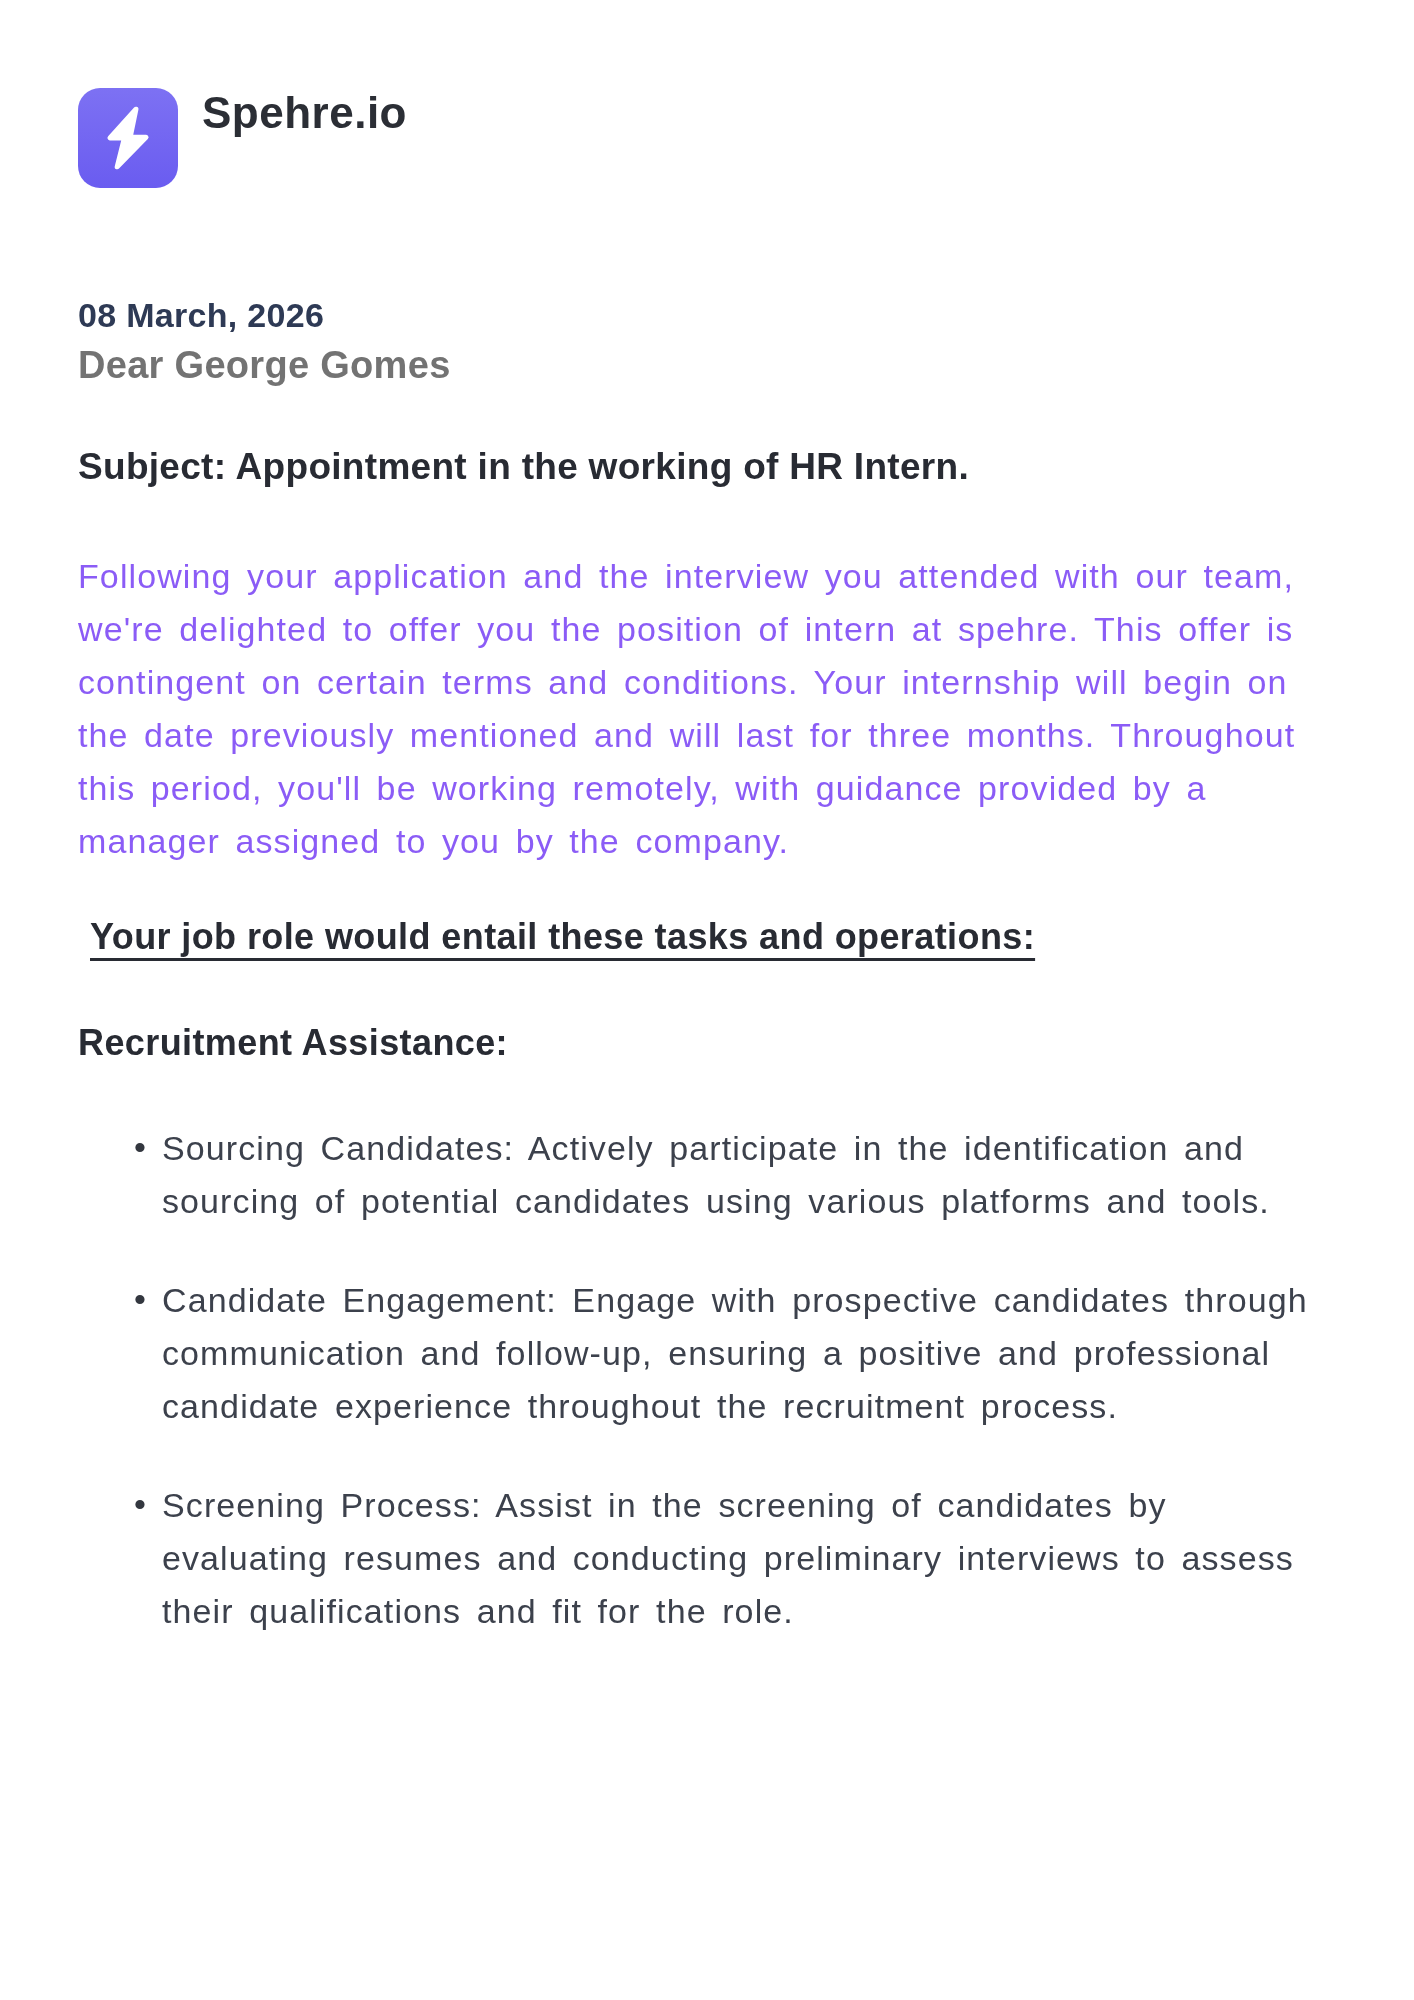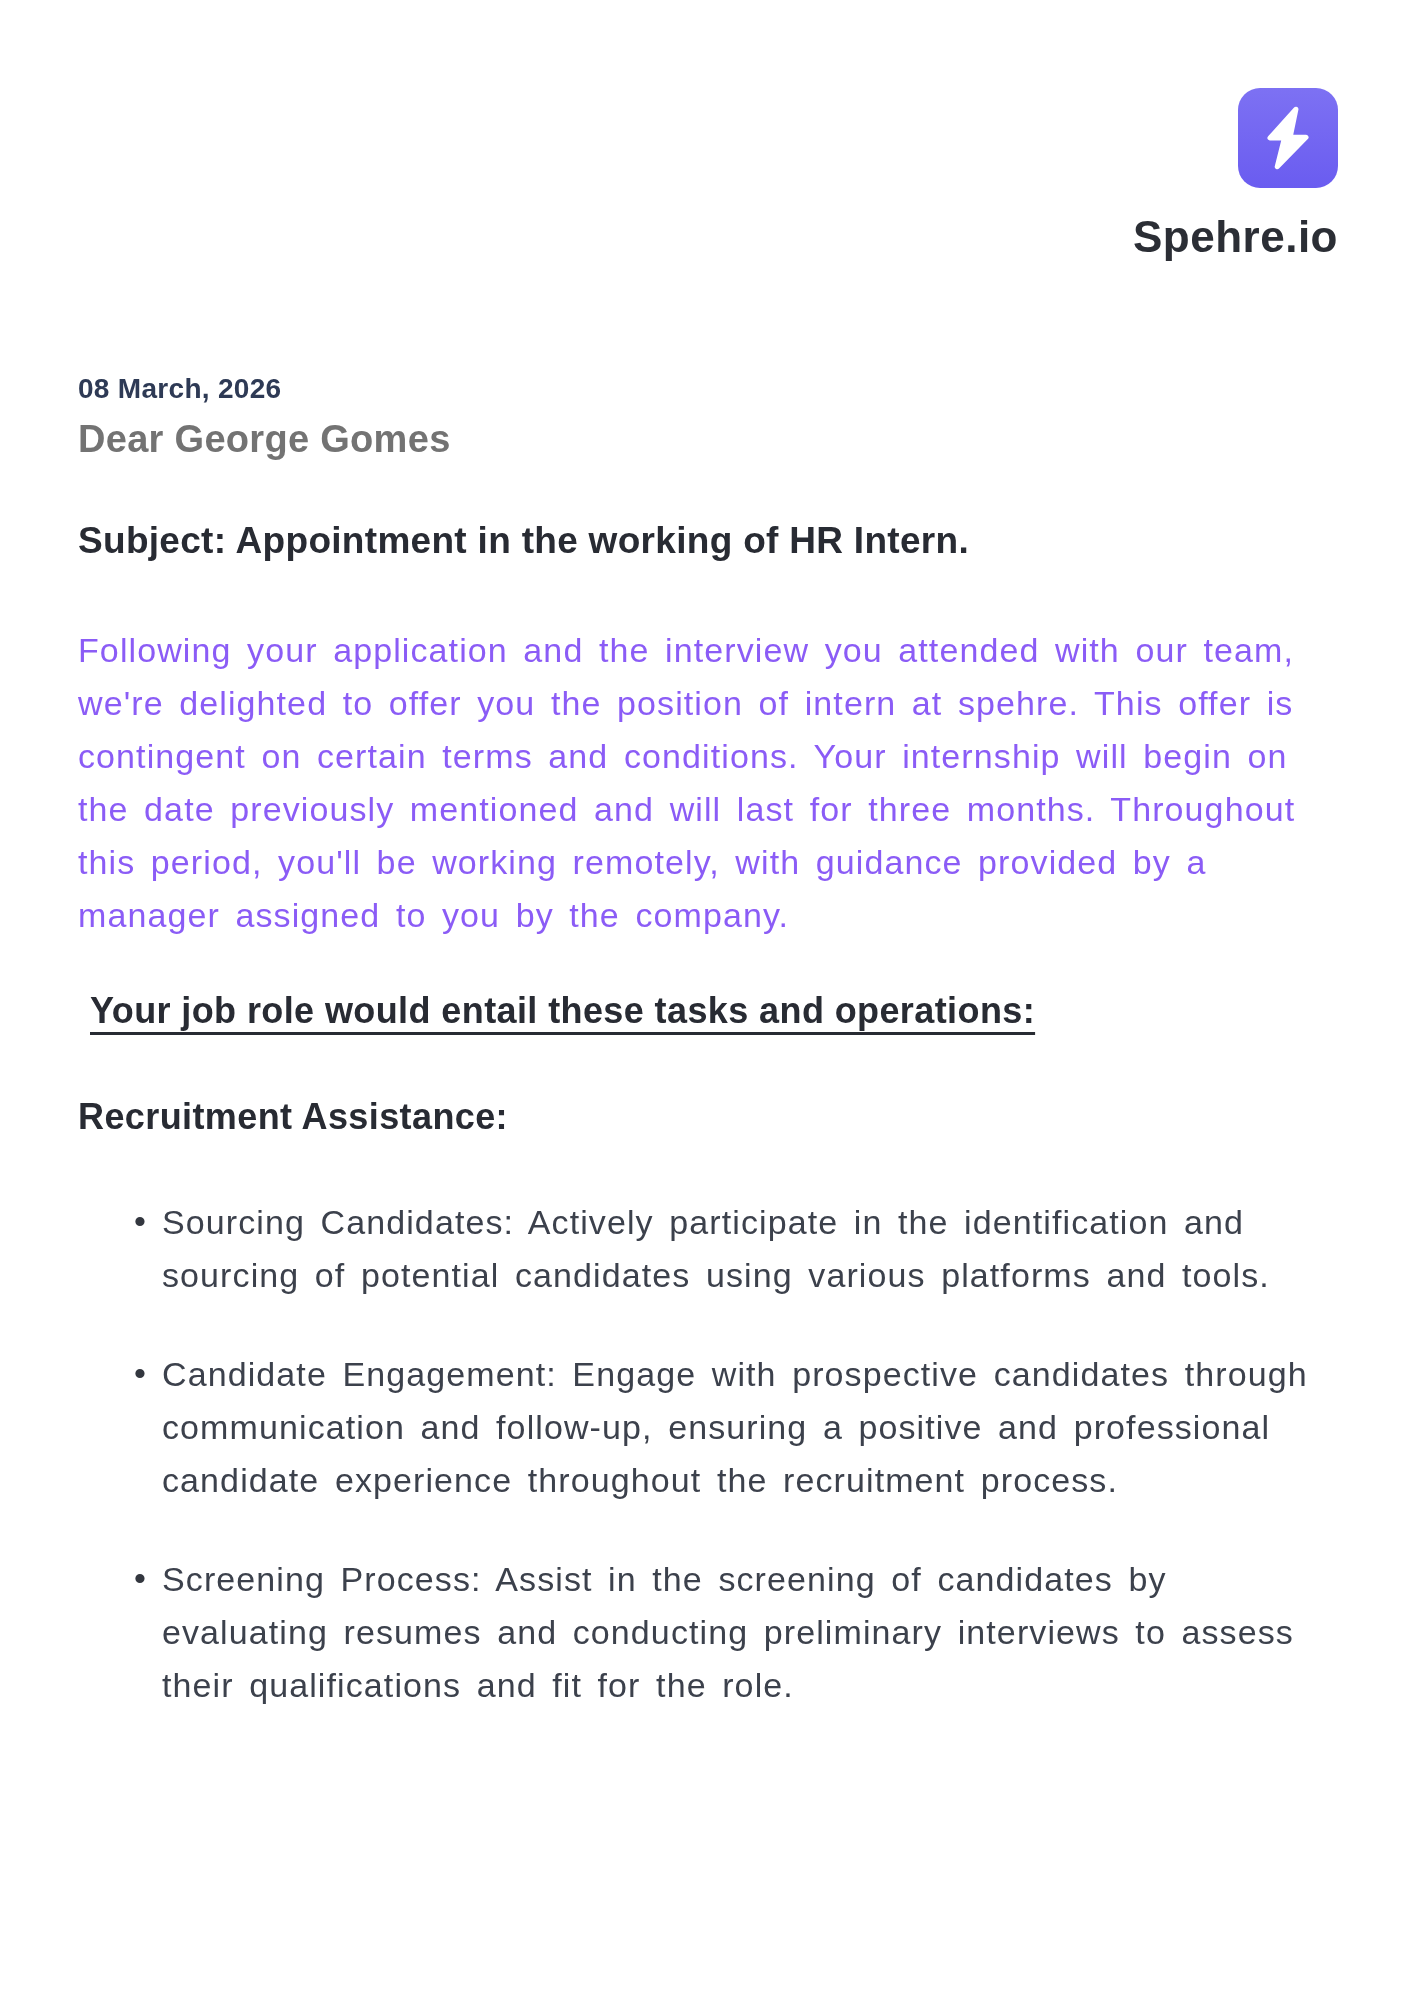--- a/index.html
+++ b/index.html
@@ -17,23 +17,22 @@
   }
   .page {
     box-sizing: border-box;
     width: 1414px;
     height: 2000px;
     padding: 88px 76px 0 78px;
     background: #ffffff;
   }
   .logo-row {
     display: flex;
-    align-items: flex-end;
+    align-items: flex-start;
     gap: 24px;
-    flex-direction: column;
   }
   .logo-mark {
     width: 100px;
     height: 100px;
     border-radius: 22px;
     background: linear-gradient(180deg, #7d71f3 0%, #6a5cf0 100%);
     display: flex;
     align-items: center;
     justify-content: center;
     flex: 0 0 auto;
@@ -43,21 +42,21 @@
     height: 72px;
   }
   .brand-name {
     font-size: 44px;
     font-weight: 700;
     color: #2b2e35;
     letter-spacing: 0.5px;
   }
   .date-block {
     margin-top: 102px;
-    font-size: 28px;
+    font-size: 34px;
     font-weight: 700;
     color: #2e3a55;
     line-height: 50px;
     letter-spacing: 0.3px;
   }
   .greeting {
     font-size: 38px;
     font-weight: 700;
     color: #737373;
     line-height: 50px;

